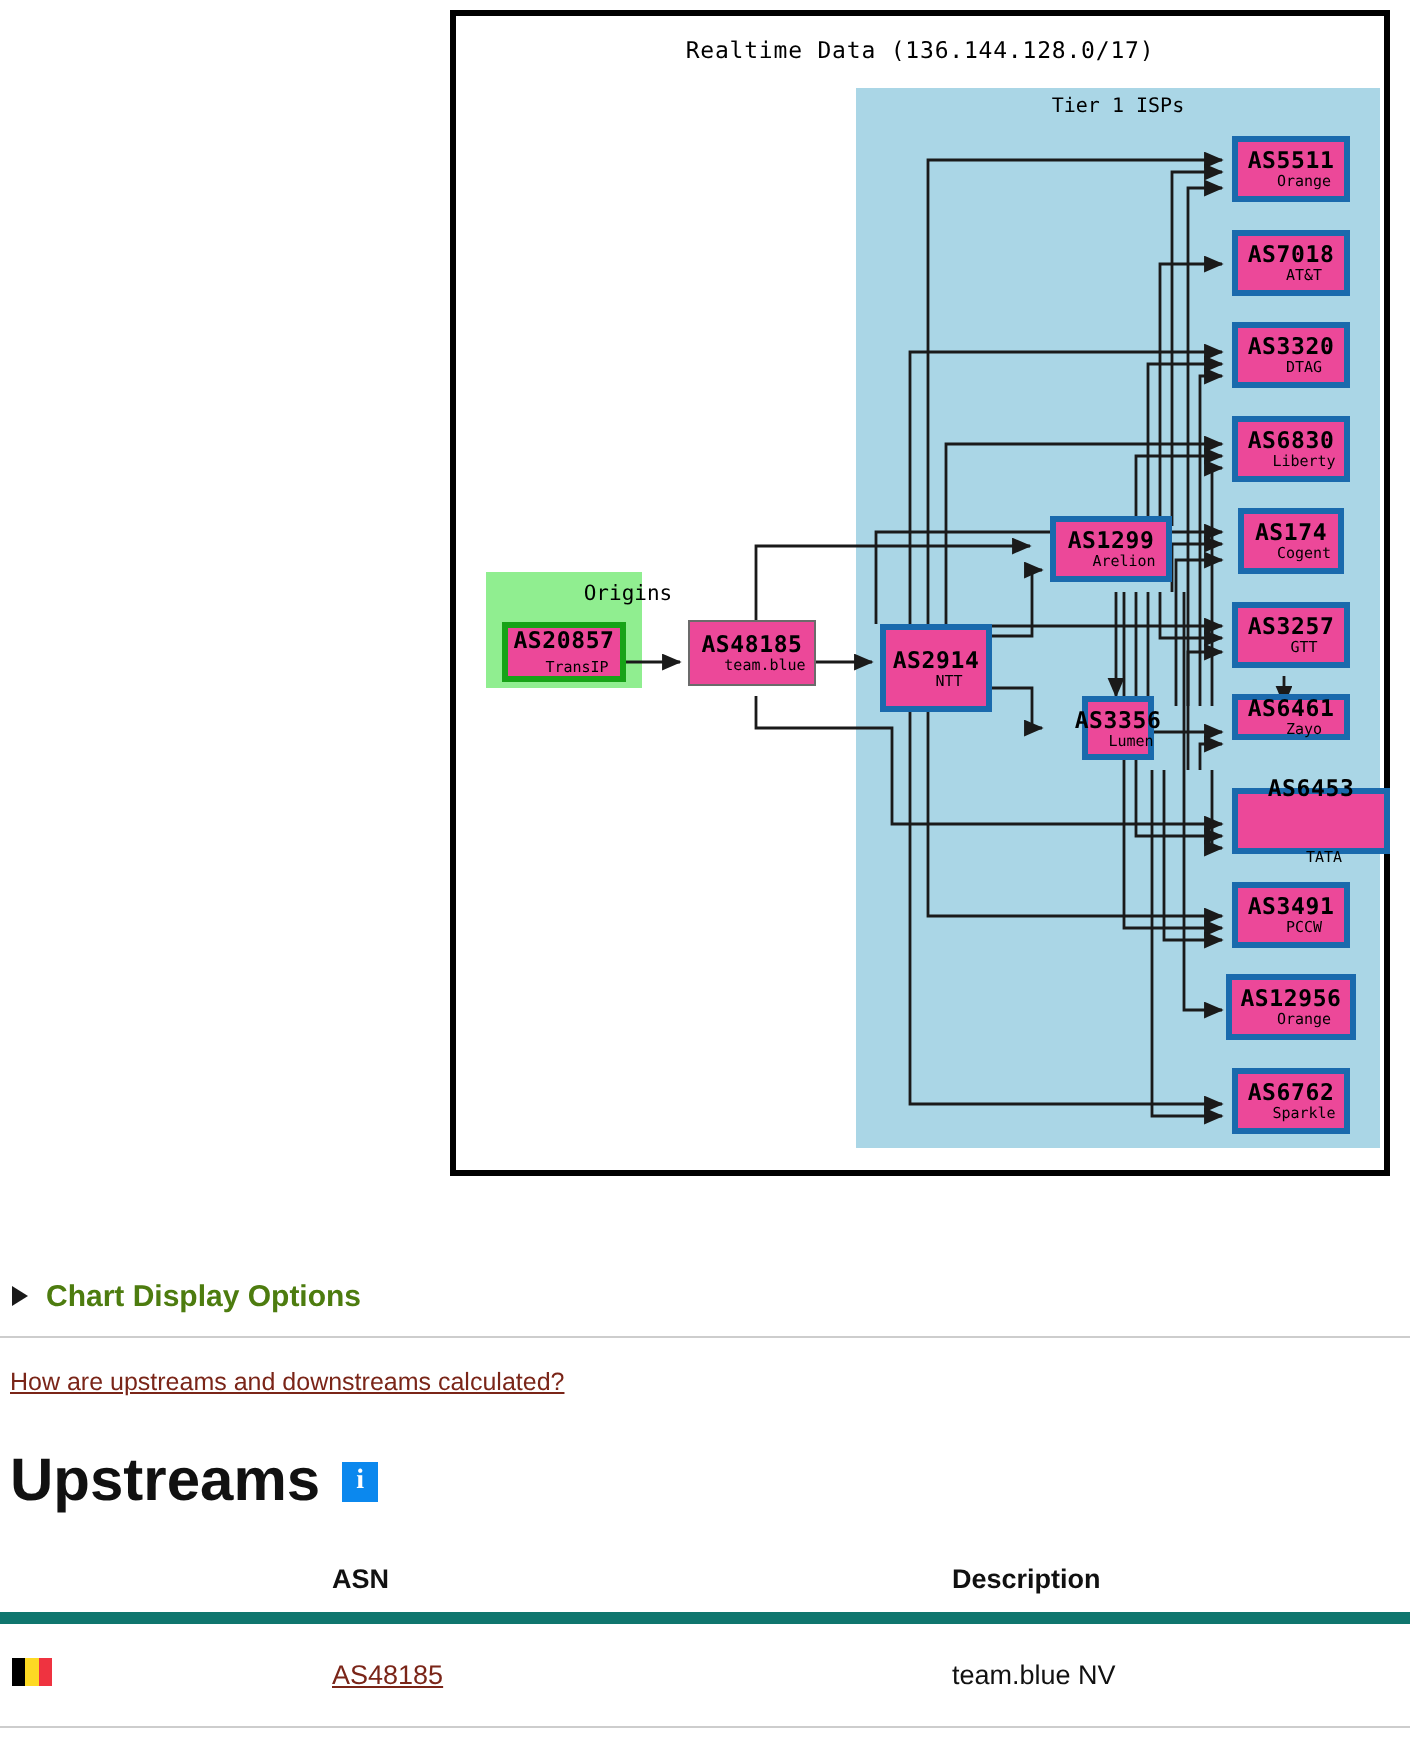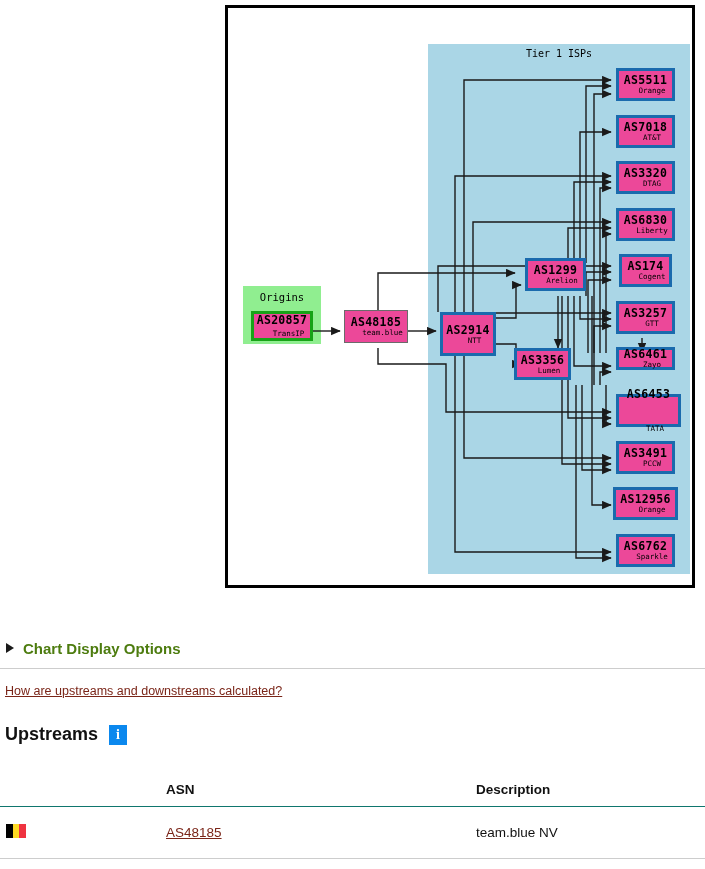--- a/index.html
+++ b/index.html
@@ -29,21 +29,21 @@
     font-size:10px;color:#000;
   }
   
   #origins-cluster{
     position:absolute;left:15px;top:278px;width:78px;height:58px;
     background:#90ee90;
   }
   #origins-label{
     position:absolute;left:15px;top:283px;width:78px;text-align:center;
     font-family:"DejaVu Sans Mono","Liberation Mono",monospace;
-    font-size:10.5px;color:#000;
+    font-size:10.5px;color:#000;padding-left:32px;
   }
   
   .node{
     position:absolute;background:#ec4899;box-sizing:border-box;
     display:flex;flex-direction:column;align-items:center;justify-content:center;
     line-height:1.05;z-index:5;
   }
   .node .asn{
     font-family:"DejaVu Sans Mono","Liberation Mono",monospace;
     font-weight:bold;font-size:11.5px;color:#000;letter-spacing:.3px;
@@ -70,52 +70,53 @@
   }
   #chart-options-label{font-size:15px;color:#4d7c0f;font-weight:bold;}
   .hrule{position:absolute;left:0;width:705px;height:1px;background:#cdcdcd;}
   #calc-link{
     position:absolute;left:5px;top:684px;font-size:12.5px;
     color:#7a2518;text-decoration:underline;cursor:pointer;white-space:nowrap;
   }
   #upstreams-head{
     position:absolute;left:5px;top:724px;display:flex;align-items:center;gap:11px;
   }
-  #upstreams-title{font-size:18px;font-weight:bold;color:#111;}
+  #upstreams-title{font-size:30px;font-weight:bold;color:#111;}
   #info-icon{
     width:18px;height:20px;background:#0b88ee;color:#fff;
     display:flex;align-items:center;justify-content:center;
     font-size:14px;font-weight:bold;font-family:"Liberation Serif",serif;
     cursor:pointer;
   }
   #up-table{
     position:absolute;left:0;top:778px;width:705px;border-collapse:collapse;
     font-size:13.5px;
   }
   #up-table th{
     text-align:left;font-weight:bold;font-size:13.5px;color:#111;
-    padding:4px 0 9px 0;border-bottom:1px solid #0f766e;
+    padding:4px 0 9px 0;border-bottom:6px solid #0f766e;
   }
   #up-table td{
     padding:17px 0 17px 0;border-bottom:1px solid #cdcdcd;color:#111;
     vertical-align:middle;
   }
   .col-flag{width:160px;padding-left:6px !important;}
   .col-asn{width:310px;}
   .asn-link{color:#7a2518;text-decoration:underline;cursor:pointer;}
   .flag{display:inline-block;width:20px;height:14px;border:0;}
   .flag-be{
     background:linear-gradient(to right,#000 0 33.33%,#fdda24 33.33% 66.66%,#ef3340 66.66% 100%);
   }
 </style>
 </head>
 <body>
 
 <div id="chart-frame">
 
+  <div id="chart-title">Realtime Data (136.144.128.0/17)</div>
 
   <div id="tier1-band"></div>
   <div id="tier1-label">Tier 1 ISPs</div>
 
   <div id="origins-cluster"></div>
   <div id="origins-label">Origins</div>
 
   <svg id="edges" viewBox="0 0 464 577">
     <defs>
       <marker id="ah" markerWidth="7" markerHeight="7" refX="6.4" refY="3" orient="auto">
@@ -184,21 +185,21 @@
 
   <div class="node tier1" style="left:212px;top:304px;width:56px;height:44px;">
     <span class="asn">AS2914</span>
     <span class="nm">NTT</span>
   </div>
 
   <div class="node tier1" style="left:297px;top:250px;width:61px;height:33px;">
     <span class="asn">AS1299</span>
     <span class="nm">Arelion</span>
   </div>
-  <div class="node tier1" style="left:286px;top:340px;width:57px;height:32px;">
+  <div class="node tier1" style="left:313px;top:340px;width:36px;height:32px;">
     <span class="asn">AS3356</span>
     <span class="nm">Lumen</span>
   </div>
 
   <div class="node tier1" style="left:388px;top:60px;width:59px;height:33px;">
     <span class="asn">AS5511</span>
     <span class="nm">Orange</span>
   </div>
   <div class="node tier1" style="left:388px;top:107px;width:59px;height:33px;">
     <span class="asn">AS7018</span>
@@ -217,21 +218,21 @@
     <span class="nm">Cogent</span>
   </div>
   <div class="node tier1" style="left:388px;top:293px;width:59px;height:33px;">
     <span class="asn">AS3257</span>
     <span class="nm">GTT</span>
   </div>
   <div class="node tier1" style="left:388px;top:339px;width:59px;height:23px;">
     <span class="asn">AS6461</span>
     <span class="nm">Zayo</span>
   </div>
-  <div class="node tier1" style="left:388px;top:386px;width:65px;height:33px;gap:24px;">
+  <div class="node tier1" style="left:388px;top:386px;width:79px;height:33px;gap:24px;">
     <span class="asn">AS6453</span>
     <span class="nm">TATA</span>
   </div>
   <div class="node tier1" style="left:388px;top:433px;width:59px;height:33px;">
     <span class="asn">AS3491</span>
     <span class="nm">PCCW</span>
   </div>
   <div class="node tier1" style="left:385px;top:479px;width:65px;height:33px;">
     <span class="asn">AS12956</span>
     <span class="nm">Orange</span>

